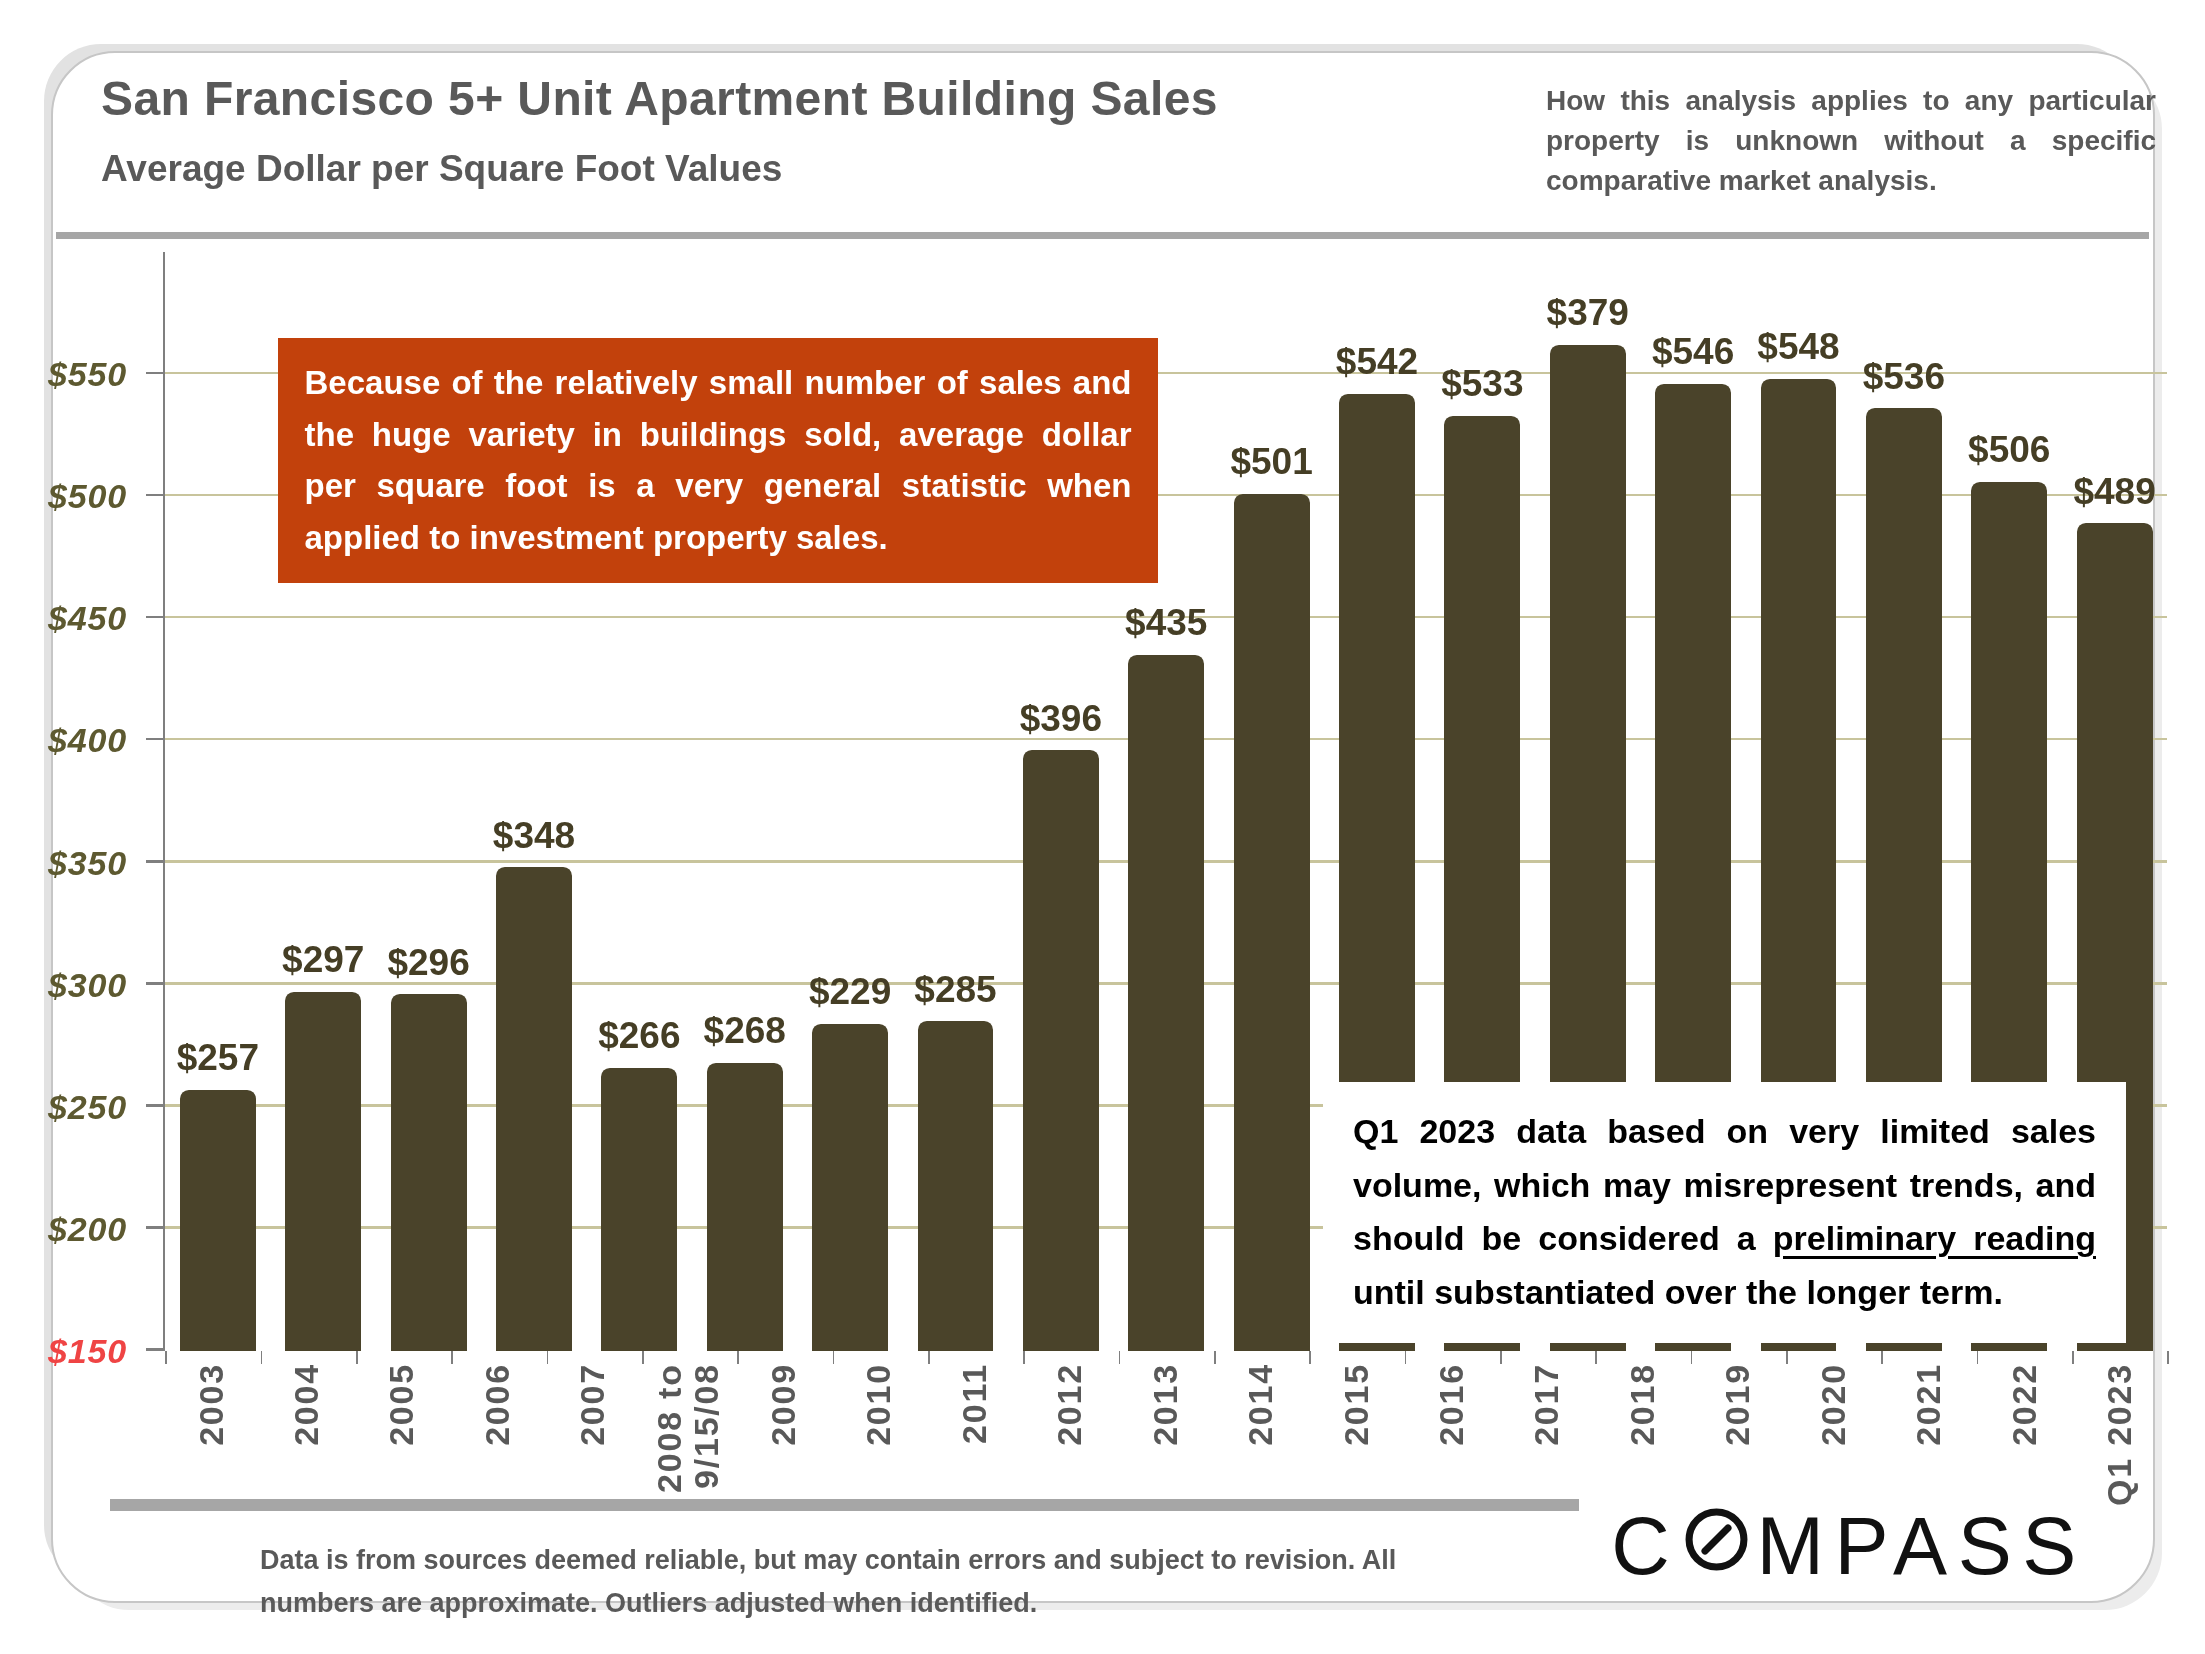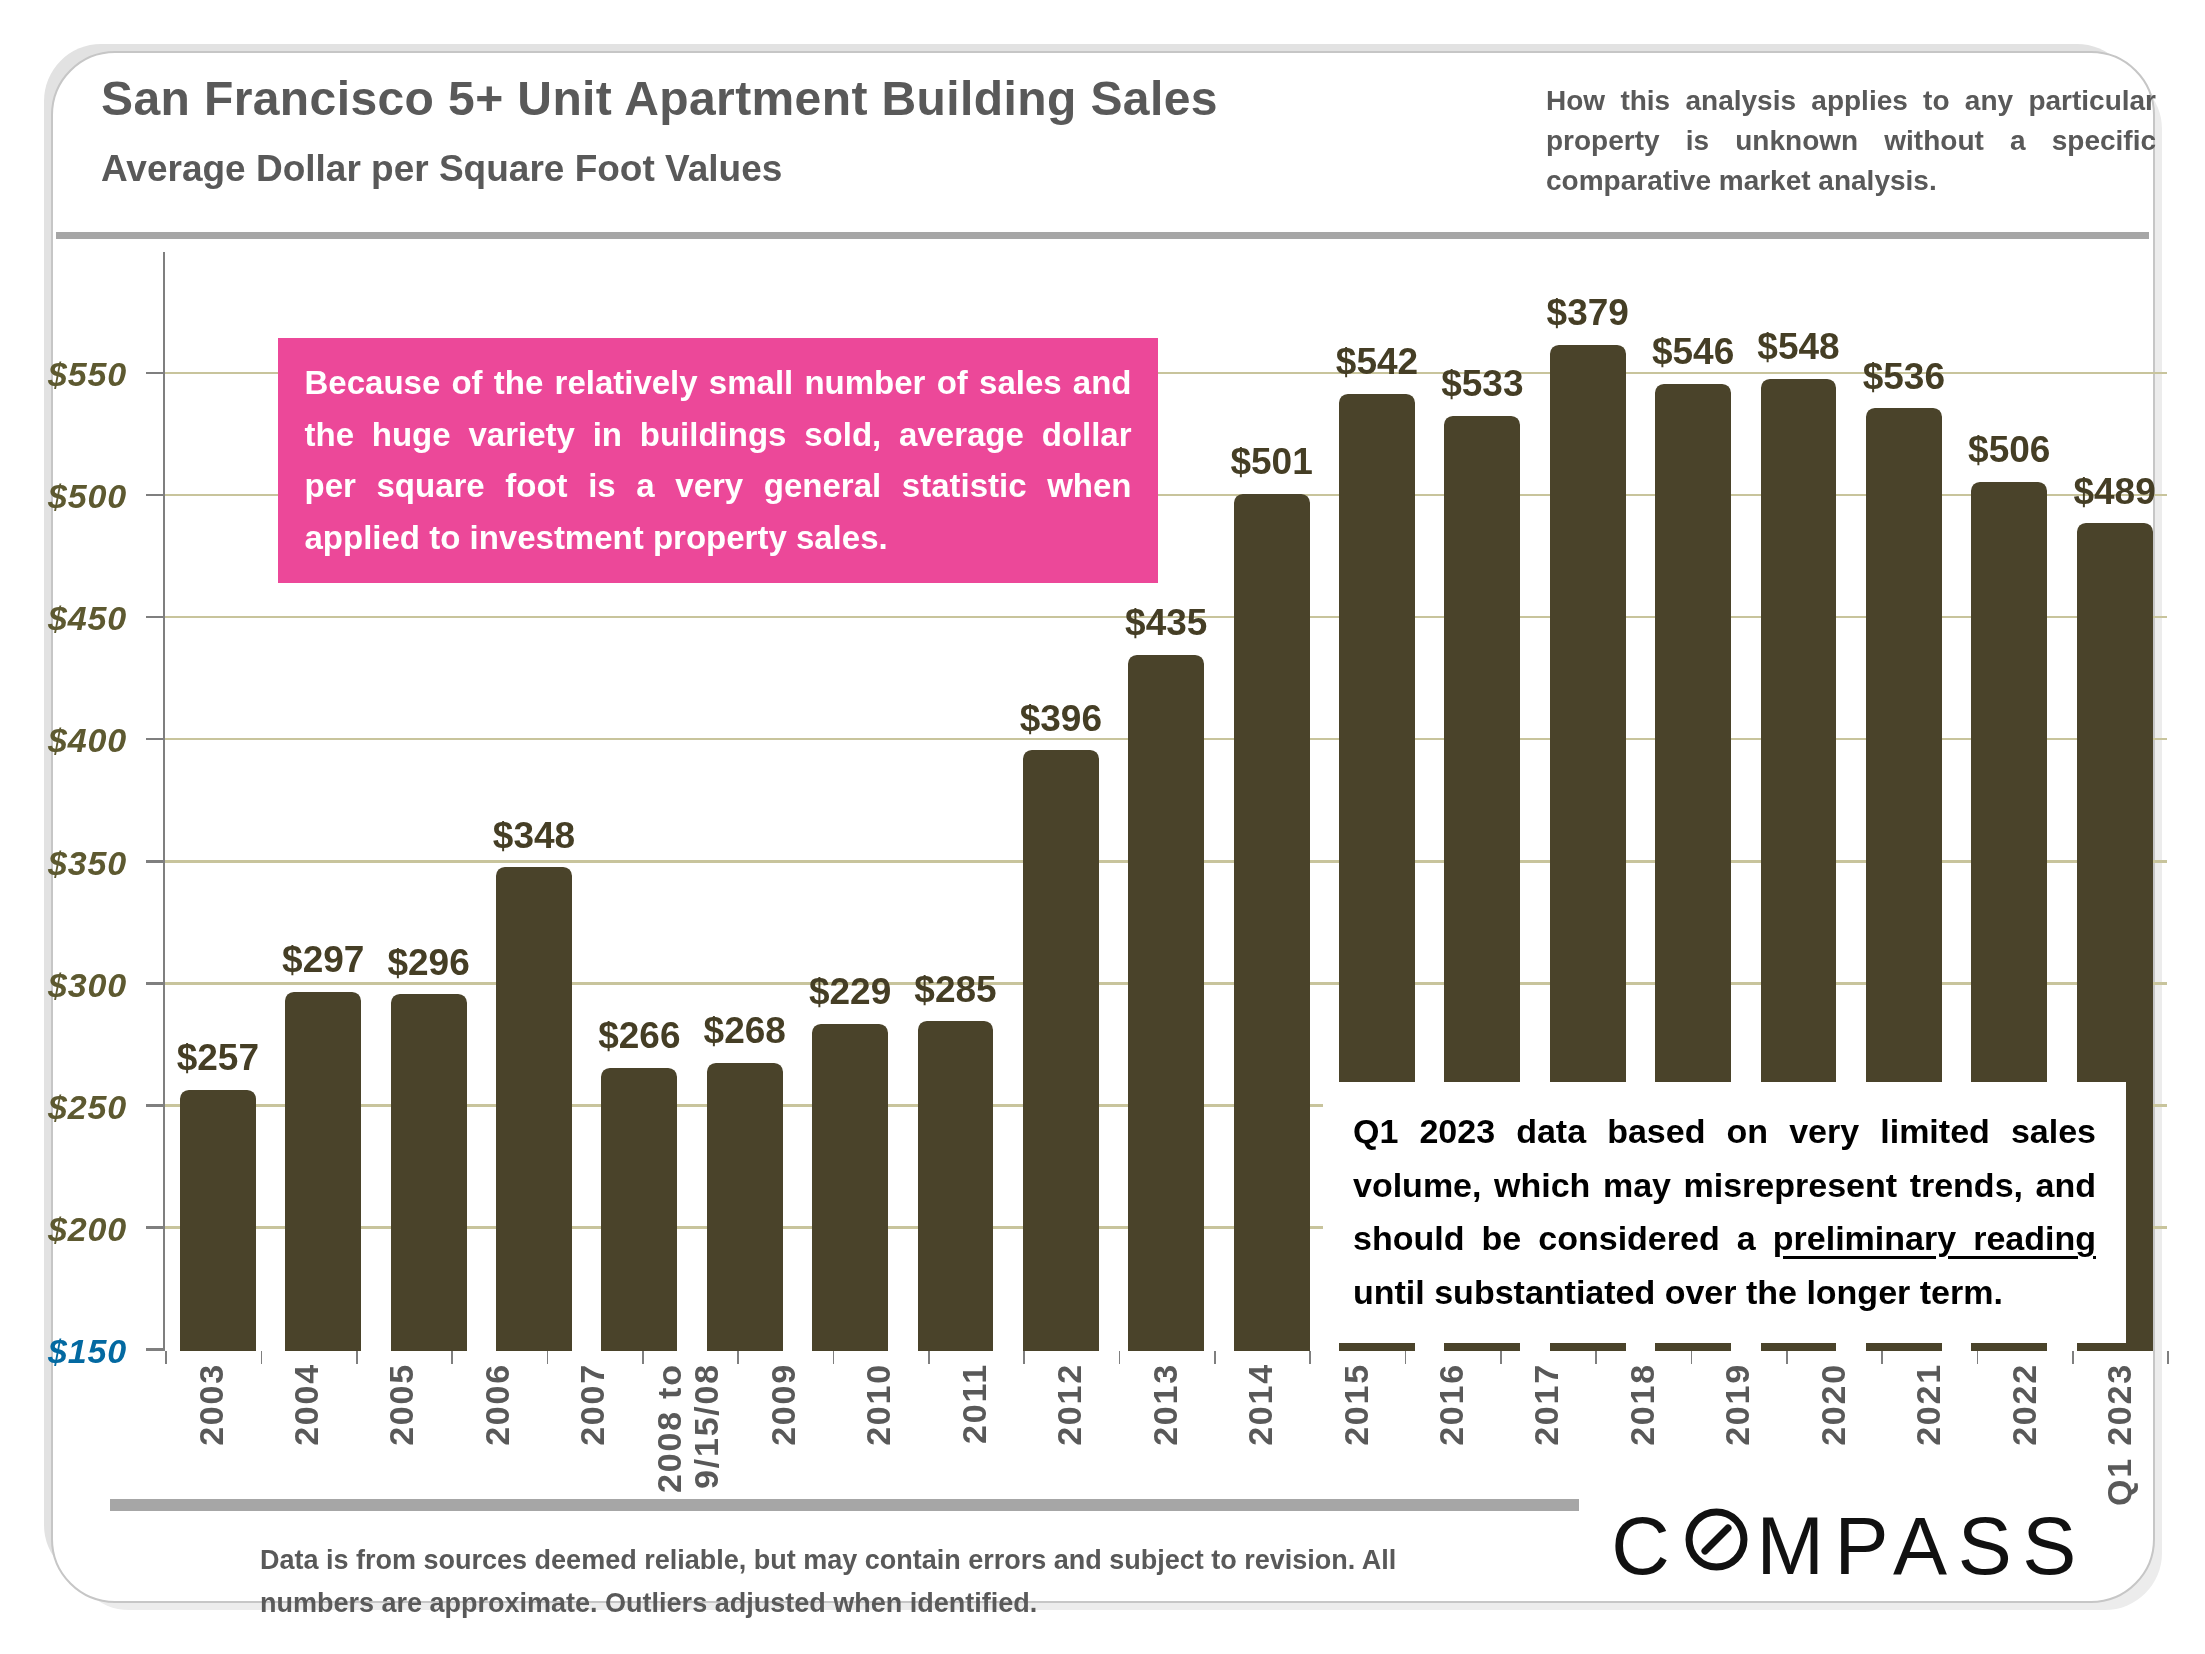--- a/index.html
+++ b/index.html
@@ -63,21 +63,21 @@
   }
   .xslot{flex:1;display:flex;justify-content:center;align-items:flex-start;padding-top:12.4px;}
   .xlabel{
     writing-mode:vertical-rl;transform:rotate(180deg);max-height:163px;
     font-size:34px;font-weight:bold;color:#595959;line-height:1.08;
     letter-spacing:1.8px;text-align:right;
   }
   
   .note-dark{
     position:absolute;left:278px;top:338px;width:880px;box-sizing:border-box;
-    background:#ec4899;color:#ffffff;padding:19.4px 26.5px;
+    background:#c2410c;color:#ffffff;padding:19.4px 26.5px;
     font-size:33px;font-weight:bold;line-height:1.56;text-align:justify;z-index:5;
   }
   .note-white{
     position:absolute;left:1323px;top:1082px;width:803px;box-sizing:border-box;
     background:#ffffff;color:#000000;padding:23px 30px;
     font-size:34px;font-weight:bold;line-height:1.58;text-align:justify;z-index:6;
   }
   .note-white .ul{text-decoration:underline;text-underline-offset:6.2px;}
   
   .underbar{position:absolute;left:110px;top:1499px;width:1469px;height:11.5px;background:#a6a6a6;}
@@ -98,21 +98,21 @@
 
 <div class="card"></div>
 
 <h1 class="title">San Francisco 5+ Unit Apartment Building Sales</h1>
 <h2 class="subtitle">Average Dollar per Square Foot Values</h2>
 <p class="disclaimer">How this analysis applies to any particular property is unknown without a specific comparative market analysis.</p>
 <div class="separator"></div>
 
 <div id="chart">
   <div id="ylabels">
-      <div class="ylabel" style="bottom: 0%; color: #0369a1; margin-top: 20px;">$150</div>
+      <div class="ylabel" style="bottom: 0%; color: #ef4444; margin-top: 20px;">$150</div>
       <div class="ylabel" style="bottom: 11.1111%; color: rgb(93, 89, 48);">$200</div>
       <div class="ylabel" style="bottom: 22.2222%; color: rgb(93, 89, 48);">$250</div>
       <div class="ylabel" style="bottom: 33.3333%; color: rgb(93, 89, 48);">$300</div>
       <div class="ylabel" style="bottom: 44.4444%; color: rgb(93, 89, 48);">$350</div>
       <div class="ylabel" style="bottom: 55.5556%; color: rgb(93, 89, 48);">$400</div>
       <div class="ylabel" style="bottom: 66.6667%; color: rgb(93, 89, 48);">$450</div>
       <div class="ylabel" style="bottom: 77.7778%; color: rgb(93, 89, 48);">$500</div>
       <div class="ylabel" style="bottom: 88.8889%; color: rgb(93, 89, 48);">$550</div>
     </div>
   <div id="plot">

